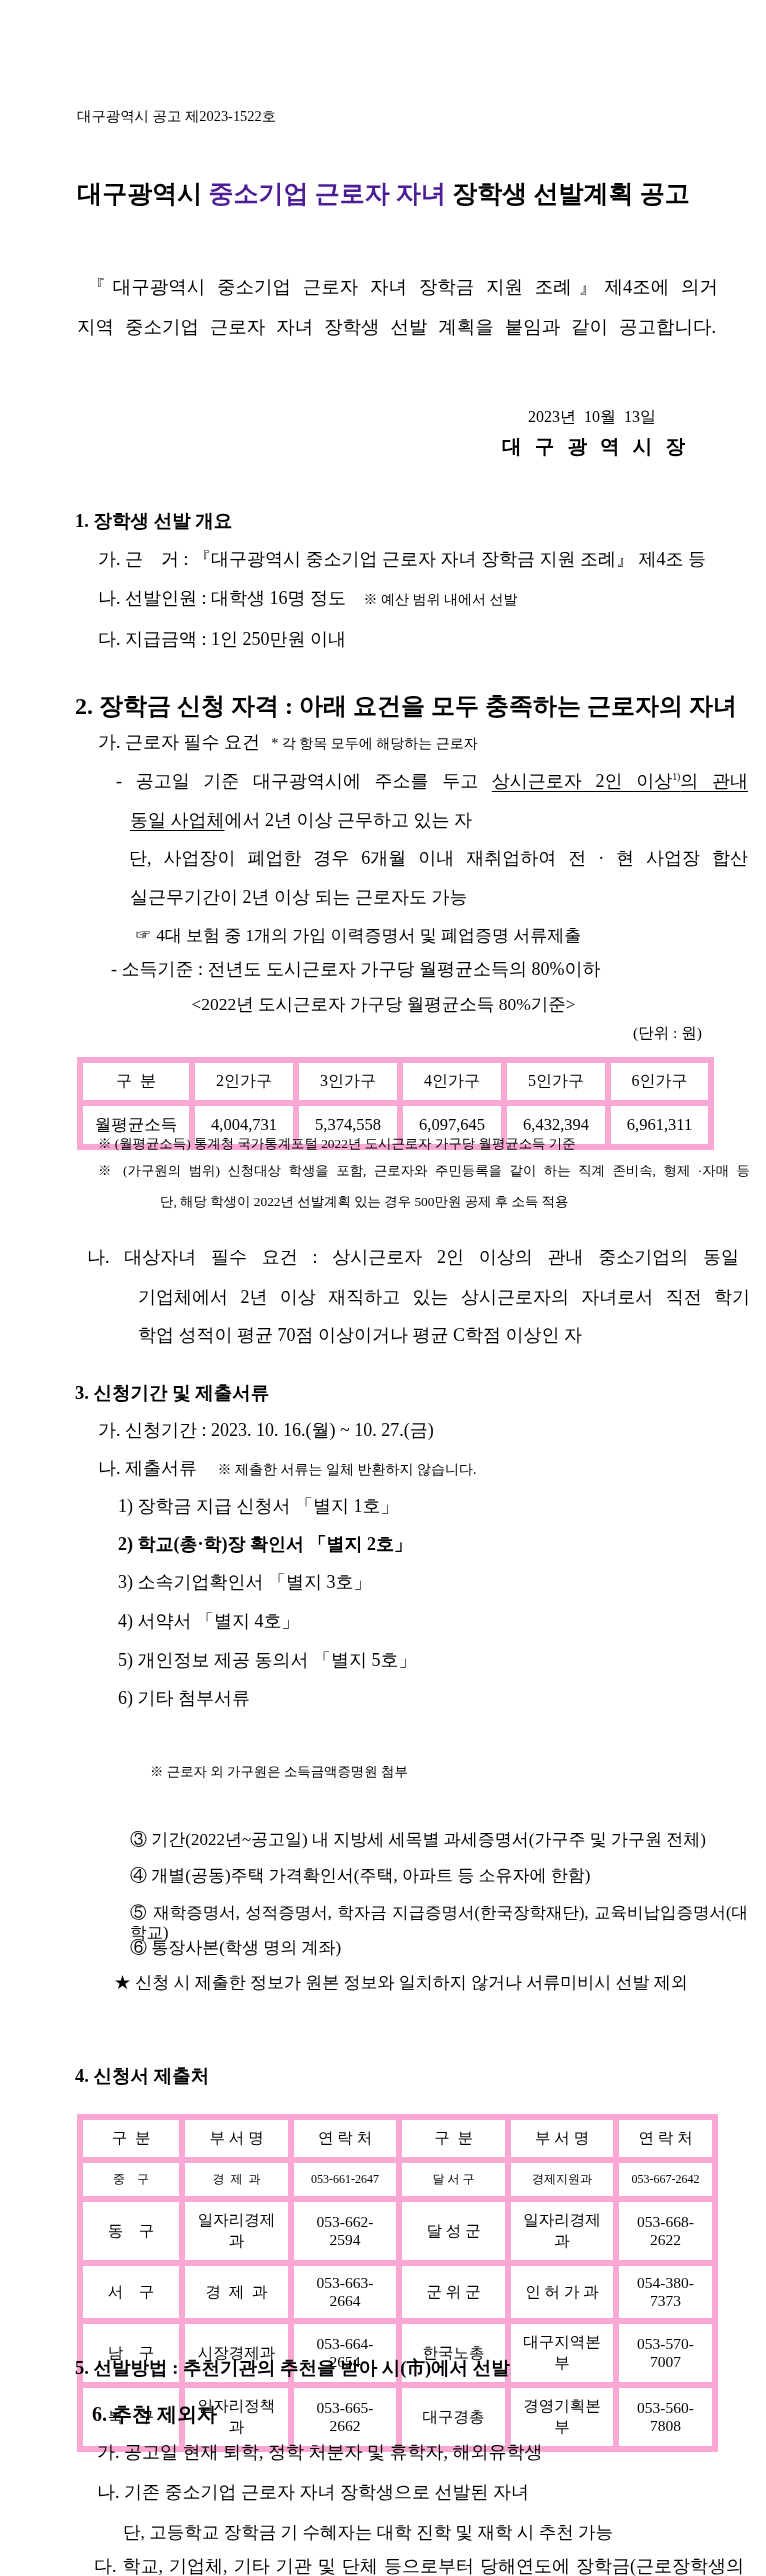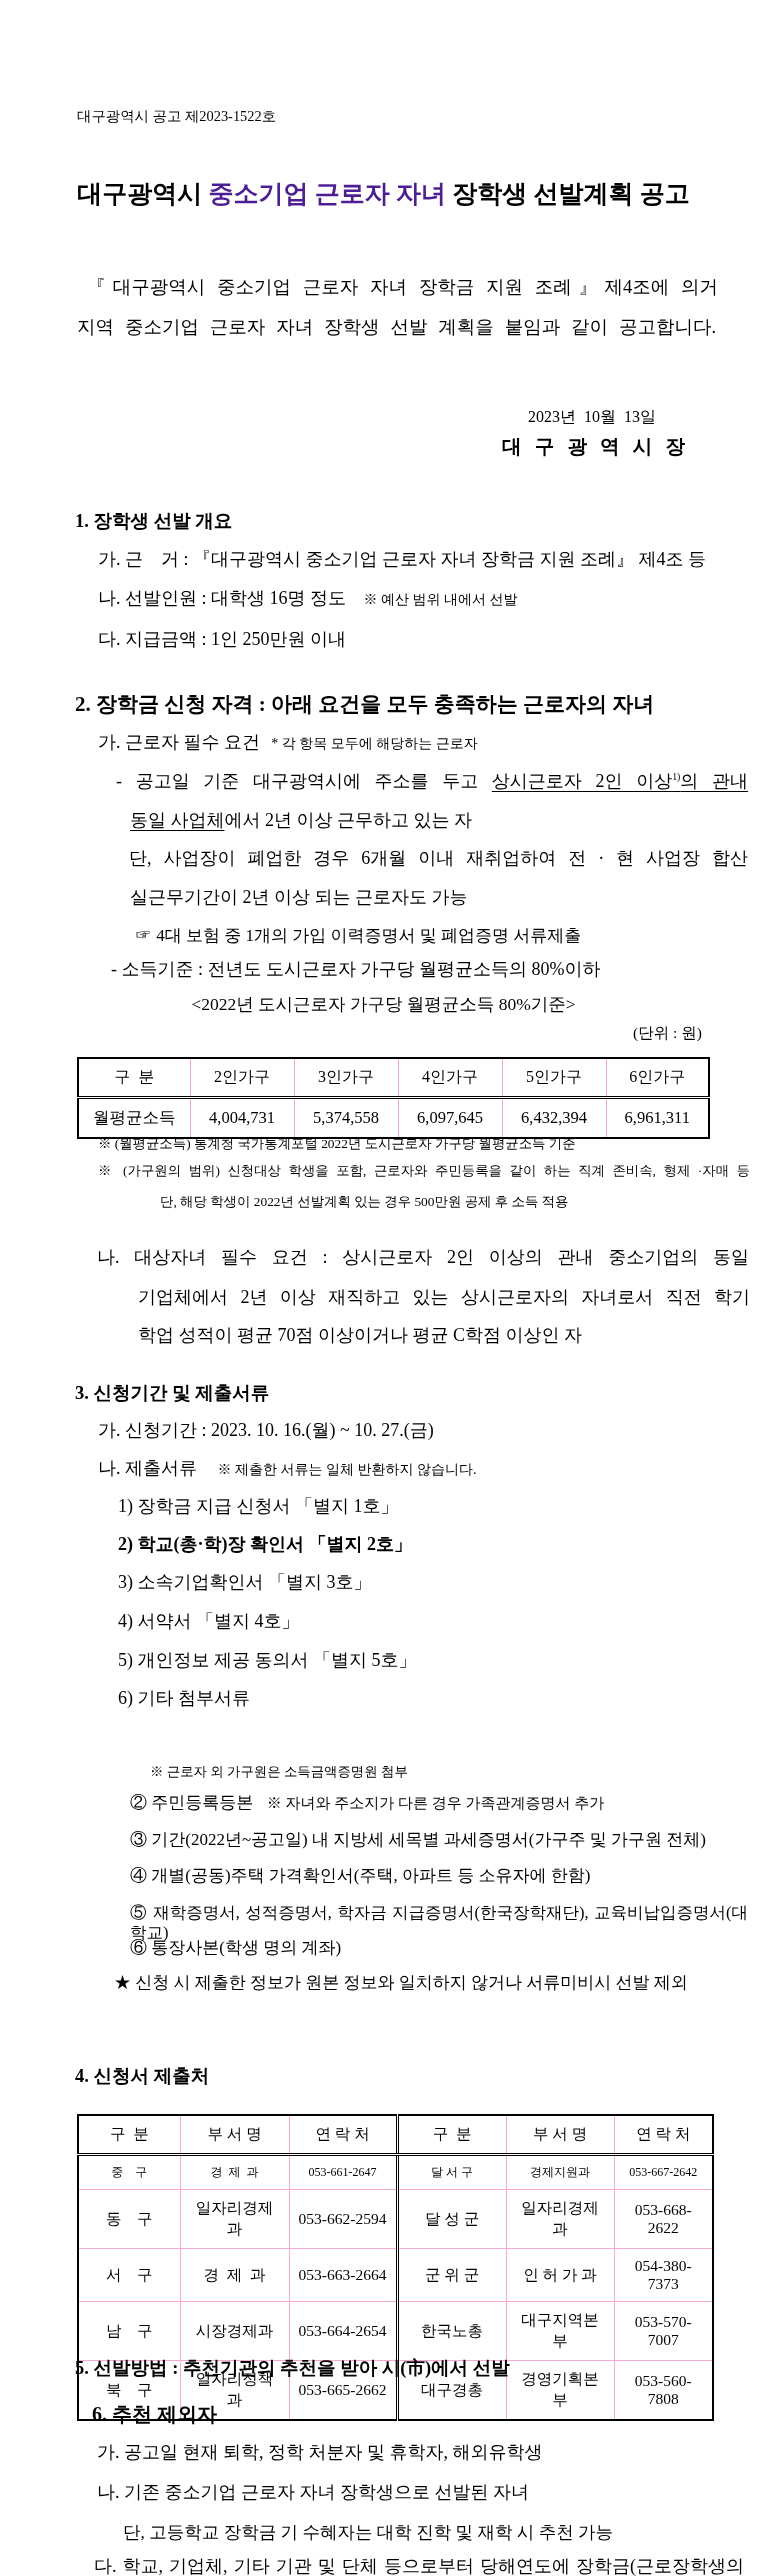--- a/index.html
+++ b/index.html
@@ -8,21 +8,21 @@
     font-family:"Liberation Serif","DejaVu Serif",serif;color:#000;overflow:hidden;
   }
   .ln{position:absolute;line-height:1.22;white-space:nowrap;}
   .bold{font-weight:bold;}
   .center{text-align:center;}
   .just{white-space:normal;text-align:justify;text-align-last:justify;}
   .u{text-decoration:underline;text-underline-offset:3.6px;text-decoration-thickness:1px;}
   sup{font-size:0.55em;vertical-align:super;}
   .note{font-size:14px;}
   table.tbl{position:absolute;border-collapse:collapse;table-layout:fixed;border:2.6px solid #000;}
-  table.tbl td{border:1px solid #f9a8d4;text-align:center;vertical-align:middle;padding:8px;overflow:hidden;margin-top:21px;}
+  table.tbl td{border:6px solid #f9a8d4;text-align:center;vertical-align:middle;padding:8px;overflow:hidden;margin-top:21px;}
   table.tbl tr.head td{border-bottom:3.1px double #000;}
   table.tbl td.dvl{border-left:3.1px double #000;}
 </style>
 </head>
 <body>
 
 <div class="page">
 
   <div class="ln" style="top:108px;left:77px;font-size:14.4px;">대구광역시 공고 제2023-1522호</div>
 
@@ -32,21 +32,21 @@
   <div class="ln just" style="top:316px;left:77px;width:639px;font-size:18.5px;">지역 중소기업 근로자 자녀 장학생 선발 계획을 붙임과 같이 공고합니다.</div>
 
   <div class="ln" style="top:407px;left:528px;font-size:16px;">2023년&nbsp;&nbsp;10월&nbsp;&nbsp;13일</div>
   <div class="ln bold" style="top:435px;left:502px;font-size:19.6px;letter-spacing:4.1px;">대 구 광 역 시 장</div>
 
   <div class="ln bold" style="top:510px;left:75px;font-size:18.5px;">1. 장학생 선발 개요</div>
   <div class="ln" style="top:549px;left:98px;font-size:18px;">가. 근&nbsp;&nbsp;&nbsp;&nbsp;거 : 『대구광역시 중소기업 근로자 자녀 장학금 지원 조례』 제4조 등</div>
   <div class="ln" style="top:588px;left:98px;font-size:18px;"><span>나. 선발인원 : 대학생 16명 정도</span><span class="note" style="margin-left:17.5px;">※ 예산 범위 내에서 선발</span></div>
   <div class="ln" style="top:629px;left:98px;font-size:18px;">다. 지급금액 : 1인 250만원 이내</div>
 
-  <div class="ln bold" style="top:692px;left:75px;font-size:21px;">2. 장학금 신청 자격 : 아래 요건을 모두 충족하는 근로자의 자녀</div>
+  <div class="ln bold" style="top:692px;left:75px;font-size:24px;">2. 장학금 신청 자격 : 아래 요건을 모두 충족하는 근로자의 자녀</div>
   <div class="ln" style="top:732px;left:98px;font-size:18px;"><span>가. 근로자 필수 요건</span><span class="note" style="margin-left:11.3px;">* 각 항목 모두에 해당하는 근로자</span></div>
   <div class="ln just" style="top:771px;left:116px;width:632px;font-size:18px;"><span>- 공고일 기준 대구광역시에 주소를 두고 </span><span class="u"><span>상시근로자 2인 이상</span><sup>1)</sup><span>의 관내</span></span></div>
   <div class="ln" style="top:810px;left:130px;font-size:18px;"><span class="u">동일 사업체</span><span>에서 2년 이상 근무하고 있는 자</span></div>
   <div class="ln just" style="top:848px;left:129px;width:619px;font-size:18px;">단, 사업장이 폐업한 경우 6개월 이내 재취업하여 전 · 현 사업장 합산</div>
   <div class="ln" style="top:887px;left:130px;font-size:18px;">실근무기간이 2년 이상 되는 근로자도 가능</div>
   <div class="ln" style="top:926px;left:135px;font-size:17px;">☞ 4대 보험 중 1개의 가입 이력증명서 및 폐업증명 서류제출</div>
   <div class="ln" style="top:959px;left:111px;font-size:18px;">- 소득기준 : 전년도 도시근로자 가구당 월평균소득의 80%이하</div>
 
   <div class="ln center" style="top:994px;left:0;width:767px;font-size:17.5px;">&lt;2022년 도시근로자 가구당 월평균소득 80%기준&gt;</div>
   <div class="ln" style="top:1024px;left:633px;font-size:15.5px;">(단위 : 원)</div>
@@ -77,36 +77,35 @@
       <td>6,432,394</td>
       <td>6,961,311</td>
     </tr>
   </tbody>
     </table>
 
   <div class="ln" style="top:1136px;left:98px;font-size:13.4px;">※ (월평균소득) 통계청 국가통계포털 2022년 도시근로자 가구당 월평균소득 기준</div>
   <div class="ln just" style="top:1163px;left:98px;width:652px;font-size:13.4px;">※ (가구원의 범위) 신청대상 학생을 포함, 근로자와 주민등록을 같이 하는 직계 존비속, 형제 ·자매 등</div>
   <div class="ln" style="top:1194px;left:160px;font-size:13.4px;">단, 해당 학생이 2022년 선발계획 있는 경우 500만원 공제 후 소득 적용</div>
 
-  <div class="ln just" style="top:1247px;left:97px;width:652px;font-size:18px;">나. 대상자녀 필수 요건 : 상시근로자 2인 이상의 관내 중소기업의 동일</div>
+  <div class="ln just" style="top:1247px;left:87px;width:652px;font-size:18px;">나. 대상자녀 필수 요건 : 상시근로자 2인 이상의 관내 중소기업의 동일</div>
   <div class="ln just" style="top:1287px;left:138px;width:612px;font-size:18px;">기업체에서 2년 이상 재직하고 있는 상시근로자의 자녀로서 직전 학기</div>
   <div class="ln" style="top:1325px;left:138px;font-size:18px;">학업 성적이 평균 70점 이상이거나 평균 C학점 이상인 자</div>
 
   <div class="ln bold" style="top:1382px;left:75px;font-size:18.5px;">3. 신청기간 및 제출서류</div>
   <div class="ln" style="top:1420px;left:98px;font-size:18px;">가. 신청기간 : 2023. 10. 16.(월) ~ 10. 27.(금)</div>
   <div class="ln" style="top:1458px;left:98px;font-size:18px;"><span>나. 제출서류</span><span class="note" style="margin-left:20.6px;">※ 제출한 서류는 일체 반환하지 않습니다.</span></div>
   <div class="ln" style="top:1496px;left:118px;font-size:18px;">1) 장학금 지급 신청서 「별지 1호」</div>
   <div class="ln" style="top:1534px;left:118px;font-size:18px;font-weight:bold;">2) 학교(총·학)장 확인서 「별지 2호」</div>
   <div class="ln" style="top:1572px;left:118px;font-size:18px;">3) 소속기업확인서 「별지 3호」</div>
   <div class="ln" style="top:1611px;left:118px;font-size:18px;">4) 서약서 「별지 4호」</div>
   <div class="ln" style="top:1650px;left:118px;font-size:18px;">5) 개인정보 제공 동의서 「별지 5호」</div>
   <div class="ln" style="top:1688px;left:118px;font-size:18px;">6) 기타 첨부서류</div>
 
   <div class="ln" style="top:1764px;left:150px;font-size:13.4px;">※ 근로자 외 가구원은 소득금액증명원 첨부</div>
-  <div class="ln" style="top:1793px;left:130px;font-size:17px;"><span>② 주민등록등본</span><span style="font-size:15px;margin-left:13.4px;">※ 자녀와 주소지가 다른 경우 가족관계증명서 추가</span></div>
   <div class="ln" style="top:1830px;left:130px;font-size:17px;">③ 기간(2022년~공고일) 내 지방세 세목별 과세증명서(가구주 및 가구원 전체)</div>
   <div class="ln" style="top:1866px;left:130px;font-size:17px;">④ 개별(공동)주택 가격확인서(주택, 아파트 등 소유자에 한함)</div>
   <div class="ln just" style="top:1903px;left:130px;width:618px;font-size:16.5px;">⑤ 재학증명서, 성적증명서, 학자금 지급증명서(한국장학재단), 교육비납입증명서(대학교)</div>
   <div class="ln" style="top:1938px;left:130px;font-size:17px;">⑥ 통장사본(학생 명의 계좌)</div>
   <div class="ln" style="top:1973px;left:114px;font-size:17px;">★ 신청 시 제출한 정보가 원본 정보와 일치하지 않거나 서류미비시 선발 제외</div>
 
   <div class="ln bold" style="top:2065px;left:75px;font-size:18.5px;">4. 신청서 제출처</div>
 
   <table class="tbl" style="top:2114px;left:77px;width:635px;">
     <colgroup>

